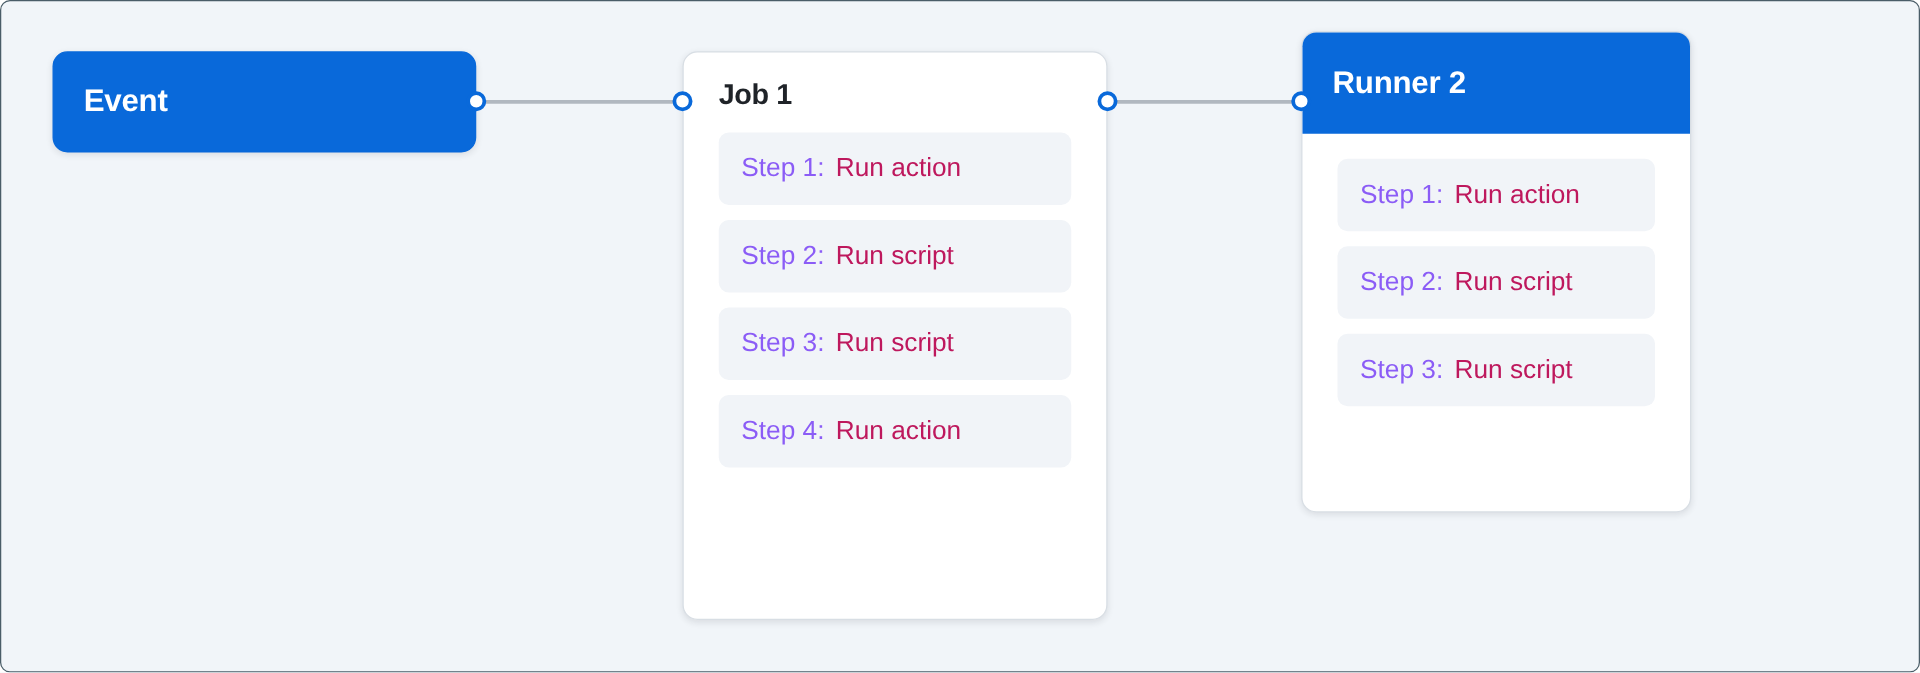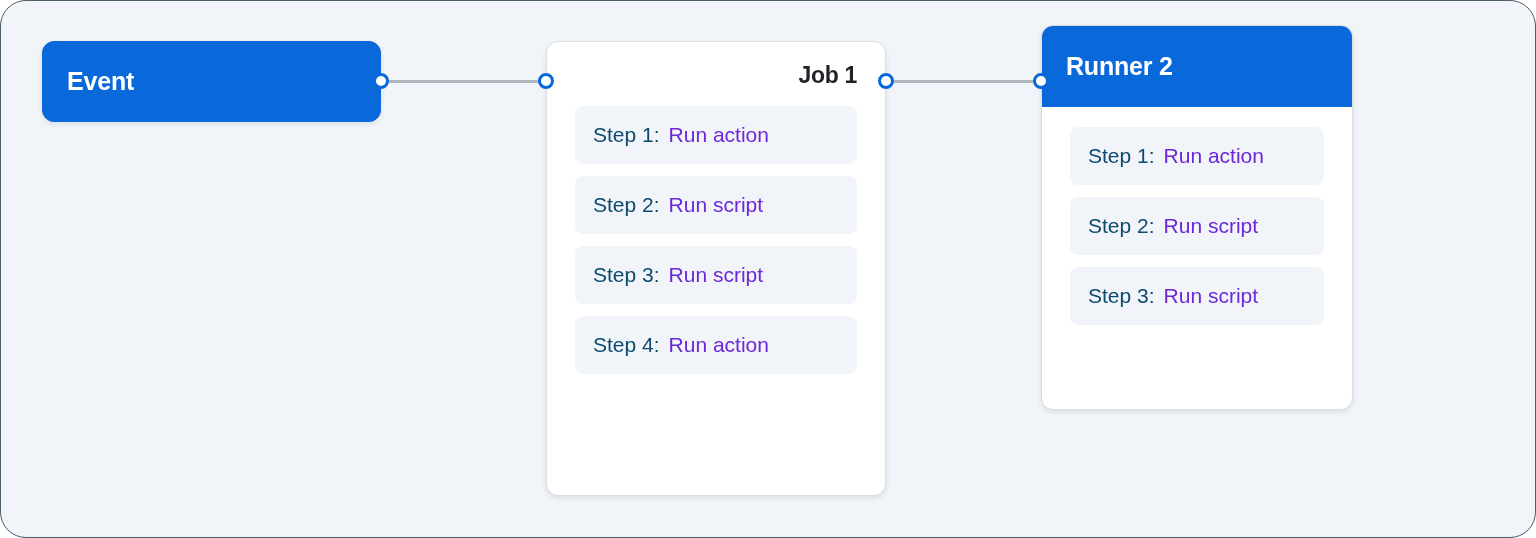--- a/index.html
+++ b/index.html
@@ -10,21 +10,21 @@
     overflow: hidden;
     font-family: "Liberation Sans", sans-serif;
   }
 
   #canvas {
     position: relative;
     width: 1536px;
     height: 538px;
     background: #f1f5f9;
     border: 1px solid #4a5d68;
-    border-radius: 26px;
+    border-radius: 8px;
     overflow: hidden;
   }
 
   
   .edge-line {
     position: absolute;
     height: 3px;
     background: #b1b8c0;
     border-radius: 2px;
   }
@@ -74,44 +74,43 @@
   .node-body {
     padding: 20px 28px 26px 28px;
   }
 
   .job-title {
     font-size: 23px;
     font-weight: bold;
     color: #1f2328;
     letter-spacing: -0.3px;
     margin-bottom: 17px;
-    text-align: right;
   }
 
   .steps { display: flex; flex-direction: column; gap: 12px; }
 
   .step-chip {
     background: #f1f4f8;
     border-radius: 8px;
     height: 58px;
     display: flex;
     align-items: center;
     gap: 9px;
     padding: 0 18px;
   }
 
   .step-label {
     font-size: 21px;
-    color: #0c4a6e;
+    color: #8b5cf6;
     white-space: nowrap;
   }
 
   .step-value {
     font-size: 21px;
-    color: #6d28d9;
+    color: #be185d;
     white-space: nowrap;
   }
 </style>
 </head>
 <body>
 
 <div id="canvas">
 
   <div class="edge-line" style="left:382px; top:79px; width:160px;"></div>
 

